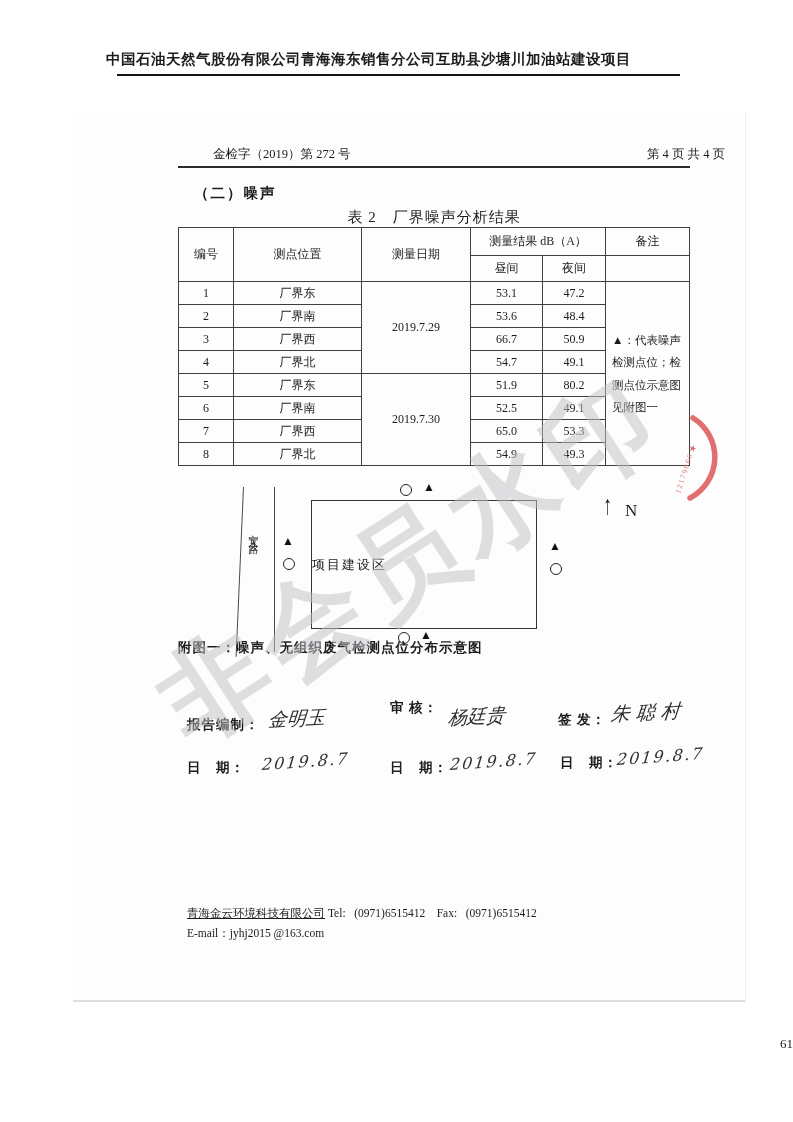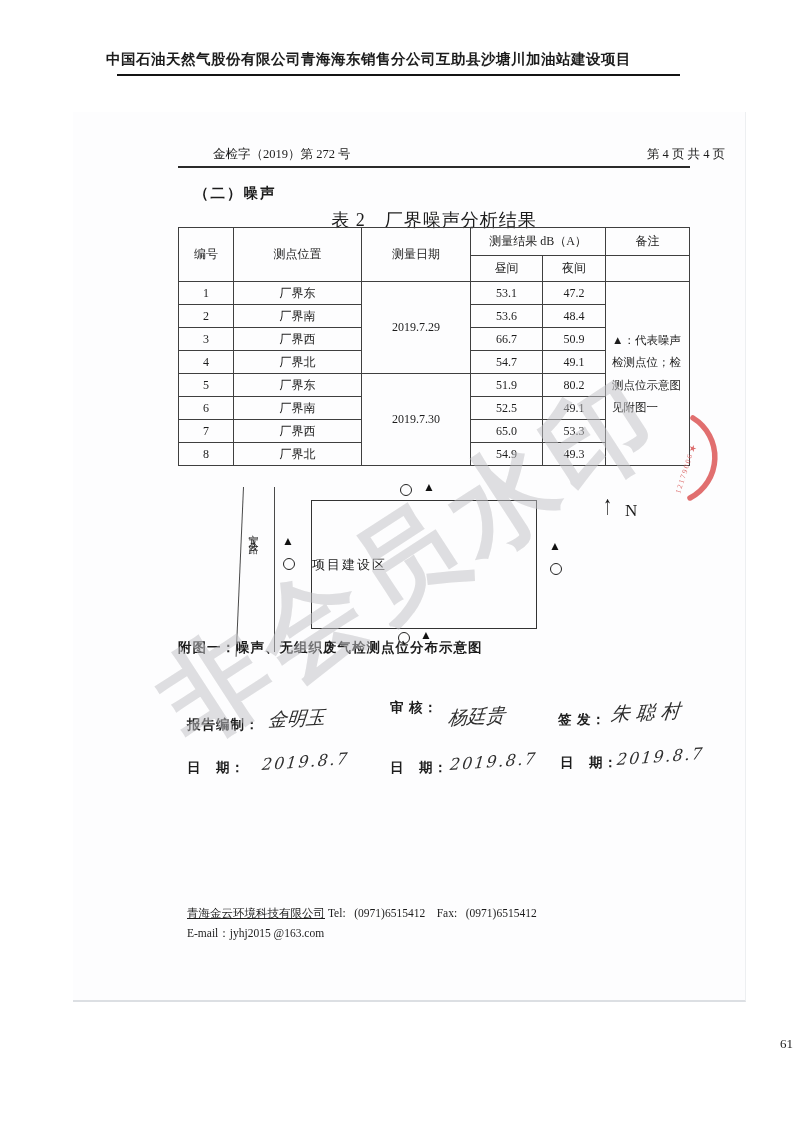--- a/index.html
+++ b/index.html
@@ -10,21 +10,21 @@
   #scan-page{left:73px;top:112px;width:672px;height:888px;background:#fdfdfe;
              border-bottom:2px solid #dcdfe3;border-right:1px solid #edeff1;z-index:0;}
   
   #header-title{left:0;top:50px;width:737px;text-align:center;font-family:"Liberation Sans","DejaVu Sans",sans-serif;
                 font-weight:bold;font-size:14.5px;letter-spacing:0.5px;z-index:2;}
   #header-rule{left:117px;top:74px;width:563px;height:2px;background:#141414;z-index:2;}
   #doc-line{left:178px;top:146px;width:512px;display:flex;justify-content:space-between;
             font-size:12.5px;z-index:2;margin-left:35px;}
   #doc-rule{left:178px;top:166px;width:512px;height:1.5px;background:#2a2a2a;z-index:2;}
   #section-title{left:194px;top:184px;font-size:14.5px;font-weight:bold;letter-spacing:2px;z-index:2;}
-  #table-caption{left:178px;top:208px;width:512px;text-align:center;font-size:18px;letter-spacing:1px;z-index:2;}
+  #table-caption{left:178px;top:208px;width:512px;text-align:center;font-size:15px;letter-spacing:1px;z-index:2;}
   
   #noise-table{left:178px;top:227px;z-index:2;}
   table{border-collapse:collapse;table-layout:fixed;width:511px;font-size:12px;}
   td{border:1px solid #3f3f3f;text-align:center;vertical-align:middle;padding:0;overflow:hidden;}
   table{border:1.5px solid #333;}
   tr.h1{height:28px;} tr.h2{height:26px;} tr.dr{height:23px;}
   td.remark{font-size:11.5px;line-height:1.95;text-align:left;padding:2px 6px;vertical-align:middle;}
   
   .roadline{width:1.4px;background:#4a4a4a;z-index:2;}
   #road-label{left:246px;top:527px;writing-mode:vertical-rl;font-size:10px;letter-spacing:3px;z-index:2;}

